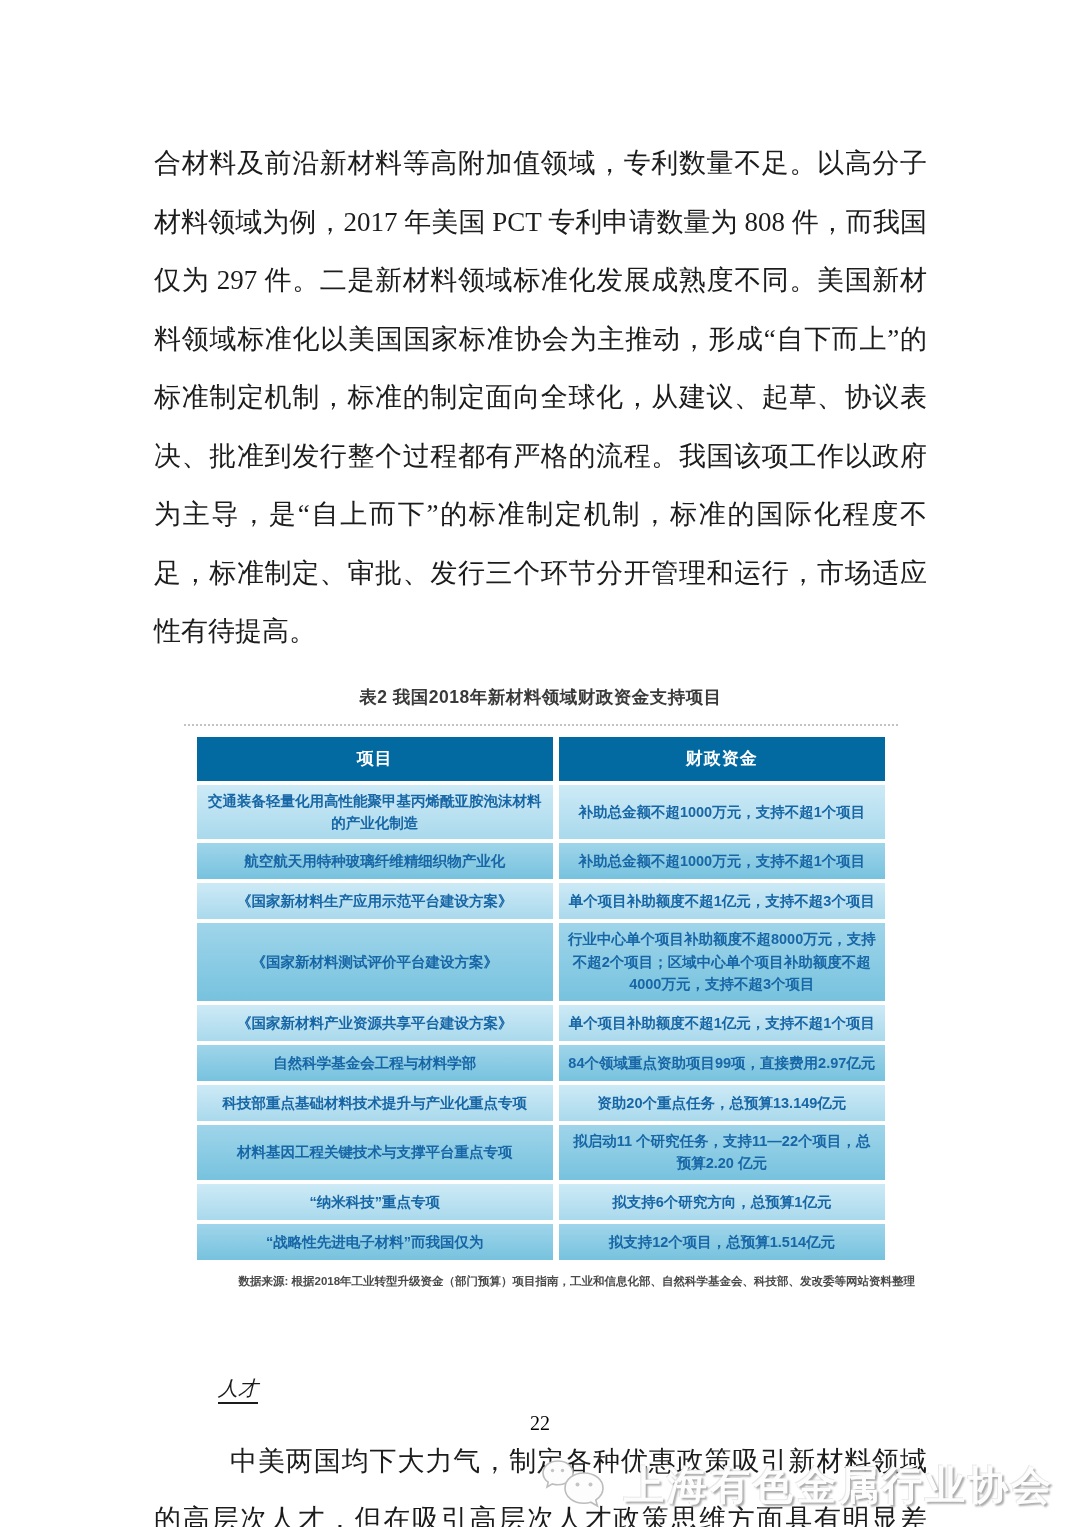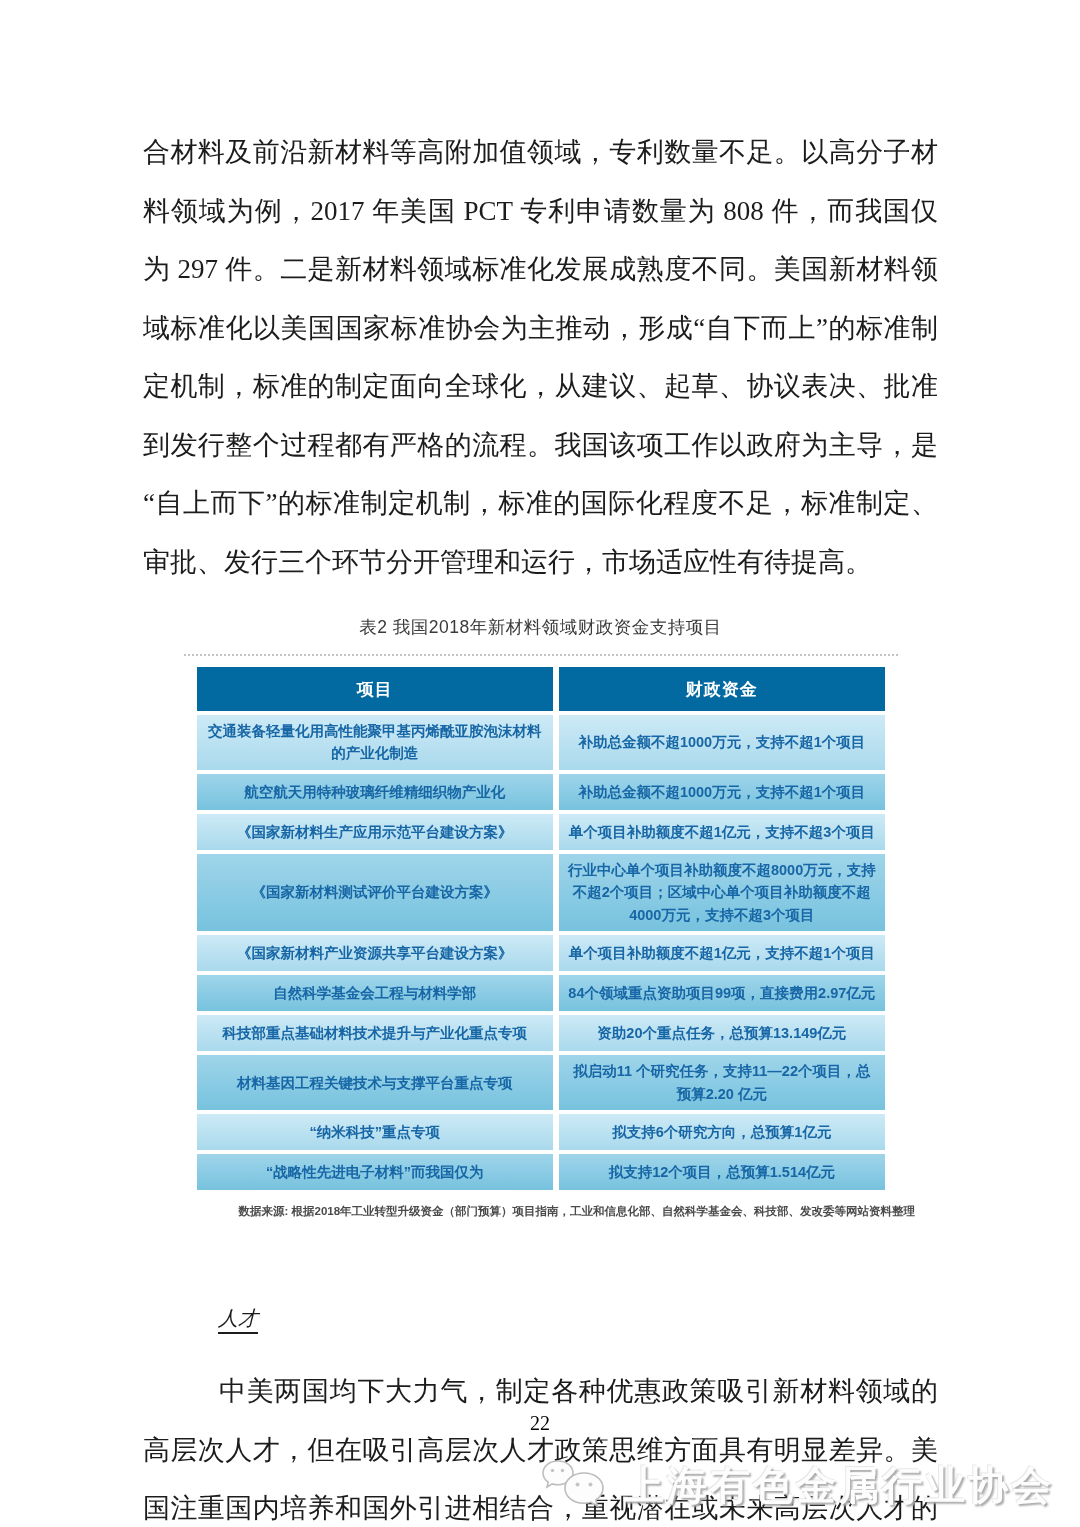--- a/index.html
+++ b/index.html
@@ -13,31 +13,31 @@
   }
   .content{
     position:absolute;
     left:142px; top:122px;
     width:797px;
   }
   .body-text{
     font-size:27px;
     line-height:58.5px;
     text-align:justify;
-    margin:1px;
+    margin:12px;
     color:#1c1c1c;
     font-family:"Liberation Serif","DejaVu Serif",serif;
   }
   .table-block{
     width:714px;
     margin:24px auto 0 auto;
   }
   .table-title{
     font-family:"Liberation Sans","DejaVu Sans",sans-serif;
-    font-weight:normal;
+    font-weight:bold;
     font-size:17.5px;
     color:#3a3a3a;
     text-align:center;
     letter-spacing:0.5px;
     margin:0 0 15px 0;
   }
   .dotted-rule{
     border:0;
     border-top:2px dotted #c3c3c3;
     margin:0 0 7px 0;

